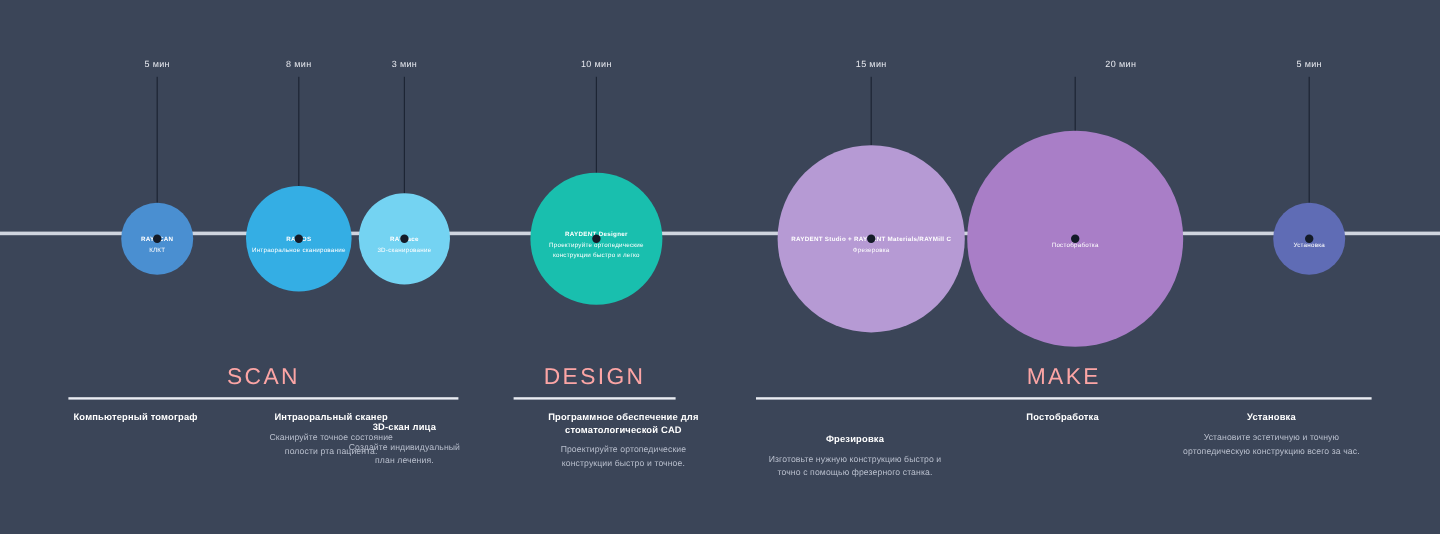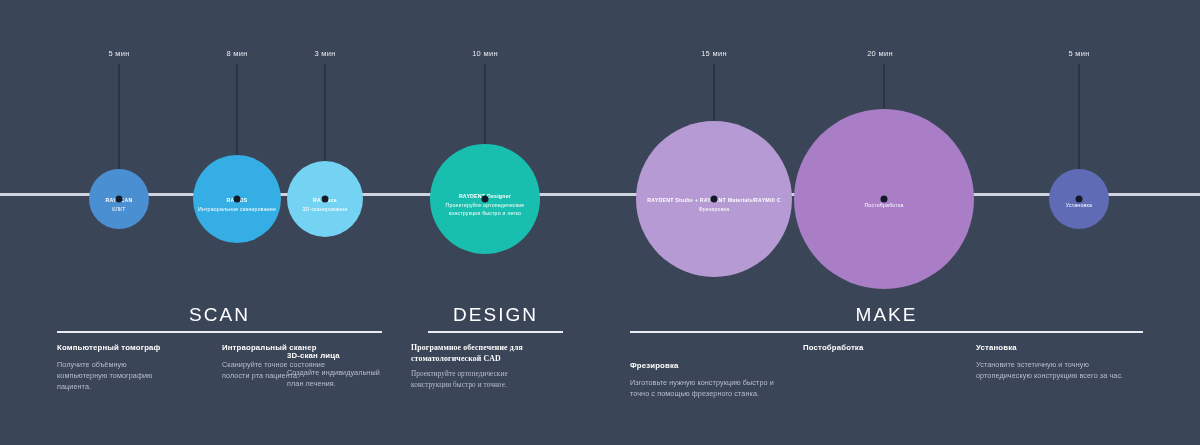--- a/index.html
+++ b/index.html
@@ -14,20 +14,21 @@
     font-family: "Liberation Sans", sans-serif;
     color: #ffffff;
     position: relative;
   }
 
   
   #stage {
     position: absolute;
     inset: 0;
     background: #3b4558;
+    padding-left: 12px;
   }
 
   
   .axis-line {
     position: absolute;
     left: 0;
     top: 193px;
     width: 1200px;
     height: 3px;
     background: #cfd4de;
@@ -94,34 +95,35 @@
     white-space: nowrap;
   }
 
   
   .phase {
     position: absolute;
   }
   .phase-title {
     font-size: 19px;
     letter-spacing: 2px;
-    color: #ffffff;
+    color: #fca5a5;
     text-align: center;
     font-weight: normal;
     line-height: 1;
   }
   .phase-rule {
     height: 2px;
     background: #e9ecf2;
     margin-top: 7px;
   }
 
   
   .copy {
     position: absolute;
+    text-align: center;
   }
   .copy h4 {
     margin: 0 0 5px 0;
     font-size: 7.8px;
     font-weight: bold;
     color: #ffffff;
     letter-spacing: .15px;
     line-height: 1.35;
   }
   .copy p {
@@ -189,21 +191,21 @@
         <div class="stem" style="left: 714px; top: 64px; height: 135px;"></div>
         <div class="circle" style="left: 714px; top: 199px; width: 156px; height: 156px; background: rgb(182, 154, 212);">
           <div class="circle-inner">
             <div class="c-title">RAYDENT Studio + RAYDENT Materials/RAYMill C</div>
             <div class="c-sub">Фрезеровка</div>
           </div>
         </div>
         <div class="dot" style="left: 714px; top: 199px;"></div>
       </div>
       <div class="node">
-        <div class="time" style="left: 880px; top: 58px;">20 мин</div>
+        <div class="time" style="left: 922px; top: 58px;">20 мин</div>
         <div class="stem" style="left: 884px; top: 64px; height: 135px;"></div>
         <div class="circle" style="left: 884px; top: 199px; width: 180px; height: 180px; background: rgb(169, 126, 199);">
           <div class="circle-inner">
             <div class="c-sub">Постобработка</div>
           </div>
         </div>
         <div class="dot" style="left: 884px; top: 199px;"></div>
       </div>
       <div class="node">
         <div class="time" style="left: 1079px; top: 58px;">5 мин</div>
@@ -228,31 +230,30 @@
       </div>
       <div class="phase" style="left: 630px; top: 305px; width: 513px;">
         <div class="phase-title">MAKE</div>
         <div class="phase-rule"></div>
       </div>
     </div>
 
   <div id="copy-layer">
       <div class="copy" style="left: 57px; top: 343px; width: 112px;">
         <h4>Компьютерный томограф</h4>
-        <p>Получите объёмную компьютерную томографию пациента.</p>
       </div>
       <div class="copy" style="left: 174px; top: 343px; width: 108px; margin-left: 48px;">
         <h4>Интраоральный сканер</h4>
         <p>Сканируйте точное состояние полости рта пациента.</p>
       </div>
       <div class="copy" style="left: 287px; top: 343px; width: 100px; margin-top: 8px;">
         <h4>3D-скан лица</h4>
         <p>Создайте индивидуальный план лечения.</p>
       </div>
-      <div class="copy" style="left: 411px; top: 343px; width: 135px; font-family: Liberation Serif, serif;">
+      <div class="copy" style="left: 452px; top: 343px; width: 135px;">
         <h4>Программное обеспечение для стоматологической CAD</h4>
         <p>Проектируйте ортопедические конструкции быстро и точное.</p>
       </div>
       <div class="copy" style="left: 630px; top: 343px; width: 165px; margin-top: 18px;">
         <h4>Фрезировка</h4>
         <p>Изготовьте нужную конструкцию быстро и точно с помощью фрезерного станка.</p>
       </div>
       <div class="copy" style="left: 803px; top: 343px; width: 165px;">
         <h4>Постобработка</h4>
       </div>

